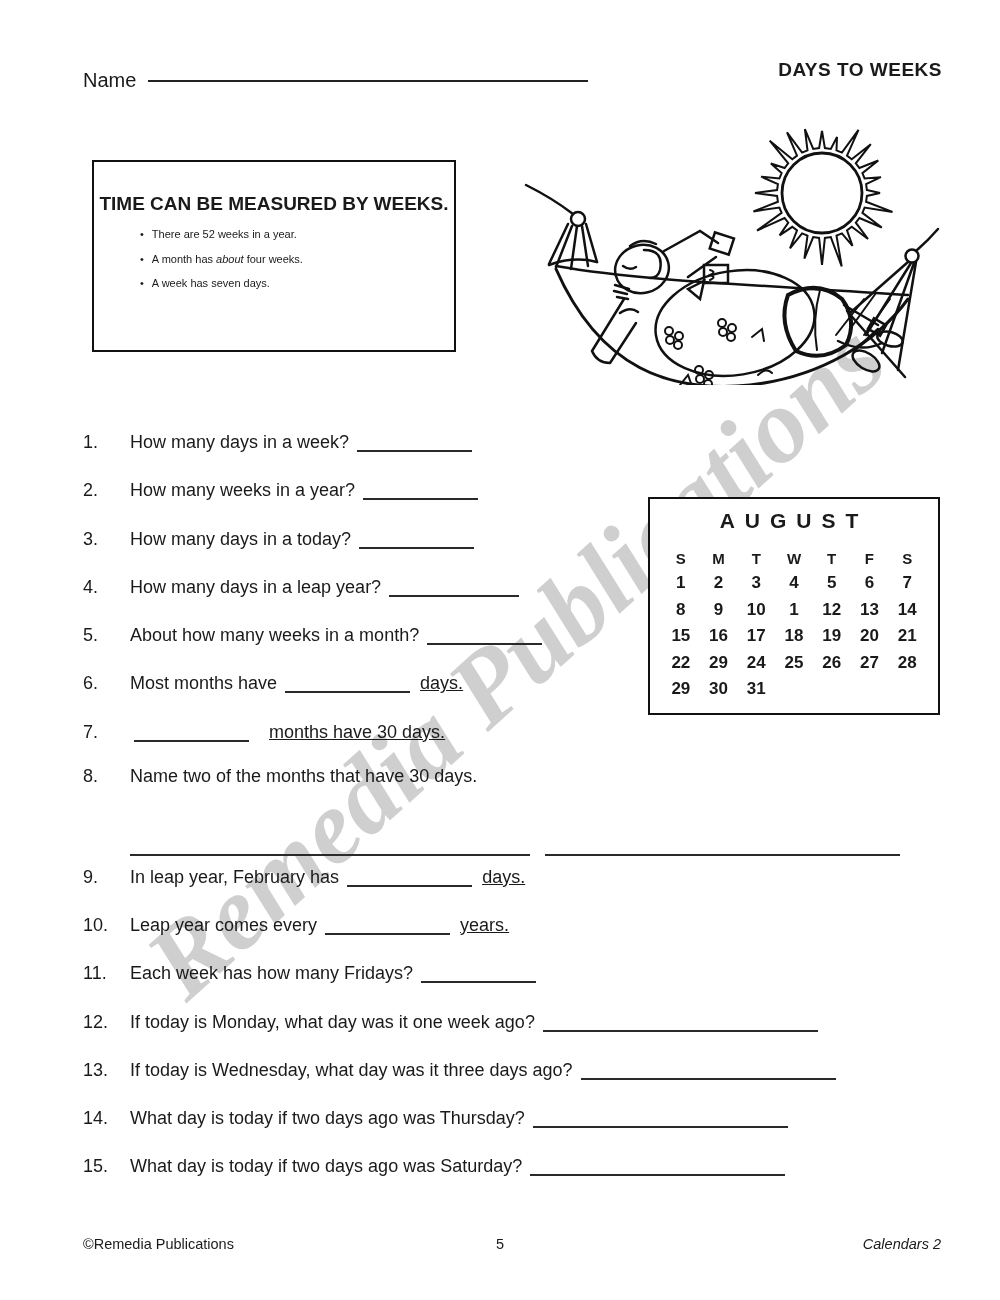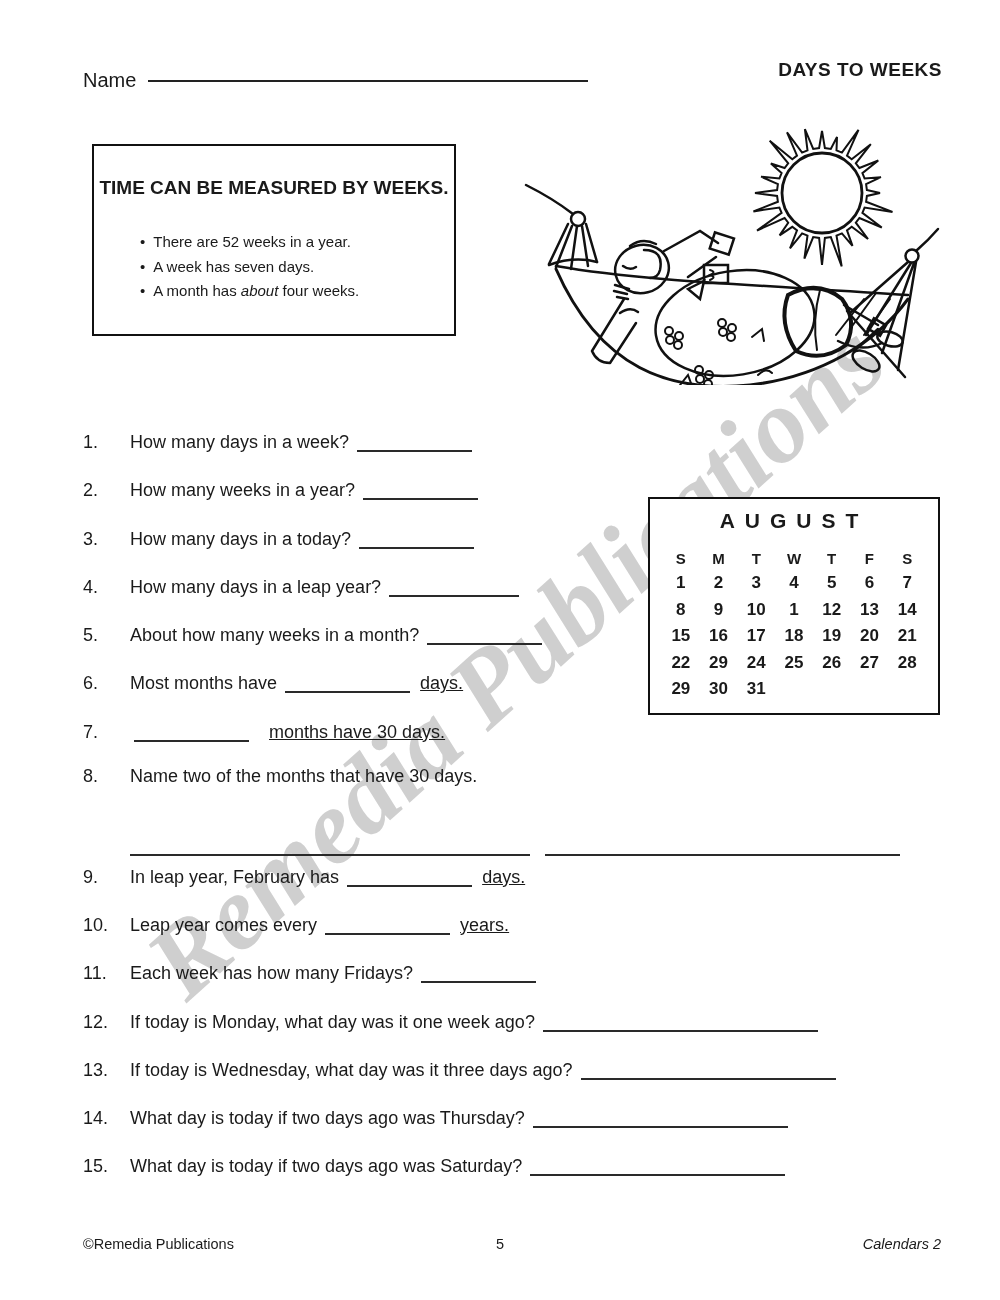--- a/index.html
+++ b/index.html
@@ -15,25 +15,25 @@
     font-family:"Liberation Serif",serif;font-style:italic;font-weight:bold;
     font-size:105px;white-space:nowrap;opacity:.85;pointer-events:none;
   }
   
   .hdr-name{position:absolute;left:83px;top:58px;font-size:20px;z-index:1;margin-top:11px;}
   .hdr-name-line{position:absolute;left:148px;top:56px;width:440px;height:24px;
     border-bottom:2px solid #222;z-index:1;}
   .hdr-title{position:absolute;right:58px;top:59px;font-size:19px;font-weight:bold;
     letter-spacing:.5px;z-index:1;}
   
-  .info-box{position:absolute;left:92px;top:144px;width:364px;height:192px;
+  .info-box{position:absolute;left:92px;top:160px;width:364px;height:192px;
     border:2.5px solid #111;box-sizing:border-box;background:#fff;z-index:1;}
   .info-title{margin-top:31px;text-align:center;font-size:19px;font-weight:bold;}
-  .info-bullets{list-style:none;margin:31px 0 0 0;padding:0 0 0 46px;
-    font-size:15px;line-height:24.5px;}
+  .info-bullets{list-style:none;margin:7px 0 0 0;padding:0 0 0 46px;
+    font-size:11px;line-height:24.5px;}
   .info-bullets .dot{margin-right:8px;}
   
   .illus{position:absolute;left:520px;top:85px;z-index:1;}
   .illus path,.illus circle,.illus ellipse,.illus rect,.illus polyline
     {stroke:#111;fill:none;stroke-linecap:round;}
   
   .calendar{position:absolute;left:648px;top:497px;width:292px;height:218px;
     border:2.5px solid #111;box-sizing:border-box;background:#fff;z-index:2;}
   .cal-title{margin-top:10px;text-align:center;font-size:21px;font-weight:bold;
     letter-spacing:10px;}
@@ -74,22 +74,22 @@
   <div class="watermark" style="color: rgb(199, 199, 199);">Remedia Publications</div>
 
   <div class="hdr-name">Name</div>
   <div class="hdr-name-line"></div>
   <div class="hdr-title">DAYS TO WEEKS</div>
 
   <div class="info-box">
     <div class="info-title">TIME CAN BE MEASURED BY WEEKS.</div>
     <ul class="info-bullets" id="bullets">
         <li><span class="dot">•</span><span>There are 52 weeks in a year.</span></li>
+        <li><span class="dot">•</span><span>A month has </span><em>about</em><span> four weeks.</span></li>
         <li><span class="dot">•</span><span>A week has seven days.</span></li>
-        <li><span class="dot">•</span><span>A month has </span><em>about</em><span> four weeks.</span></li>
       </ul>
   </div>
 
   <svg class="illus" width="420" height="300" viewBox="0 0 420 300">
 
     <g>
       <path id="sun-rays" stroke-width="2" fill="#fff" d="M346.9,105.1 L360.0,108.0 L346.9,110.9 L346.1,116.8 L372.5,126.9 L344.6,122.5 L342.4,127.9 L361.8,142.5 L339.4,133.0 L335.8,137.7 L348.0,154.0 L331.7,141.8 L327.0,145.4 L332.5,160.8 L321.9,148.4 L316.5,150.6 L321.7,181.4 L310.8,152.1 L304.9,152.9 L302.0,180.0 L299.1,152.9 L293.2,152.1 L284.4,173.7 L287.5,150.6 L282.1,148.4 L270.0,163.4 L277.0,145.4 L272.3,141.8 L259.6,150.4 L268.2,137.7 L264.6,133.0 L237.0,145.5 L261.6,127.9 L259.4,122.5 L233.4,126.4 L257.9,116.8 L257.1,110.9 L235.0,108.0 L257.1,105.1 L257.9,99.2 L241.1,91.7 L259.4,93.5 L261.6,88.1 L250.9,78.5 L264.6,83.0 L268.2,78.3 L249.7,55.7 L272.3,74.2 L277.0,70.6 L267.0,47.4 L282.1,67.6 L287.5,65.4 L284.9,44.2 L293.2,63.9 L299.1,63.1 L302.0,46.0 L304.9,63.1 L310.8,63.9 L317.0,52.0 L316.5,65.4 L321.9,67.6 L338.5,44.8 L327.0,70.6 L331.7,74.2 L350.8,59.2 L335.8,78.3 L339.4,83.0 L358.3,75.5 L342.4,88.1 L344.6,93.5 L360.9,92.2 L346.1,99.2 Z"></path>
       <circle cx="302" cy="108" r="40" stroke-width="2.8" fill="#fff"></circle>
     </g>
 

